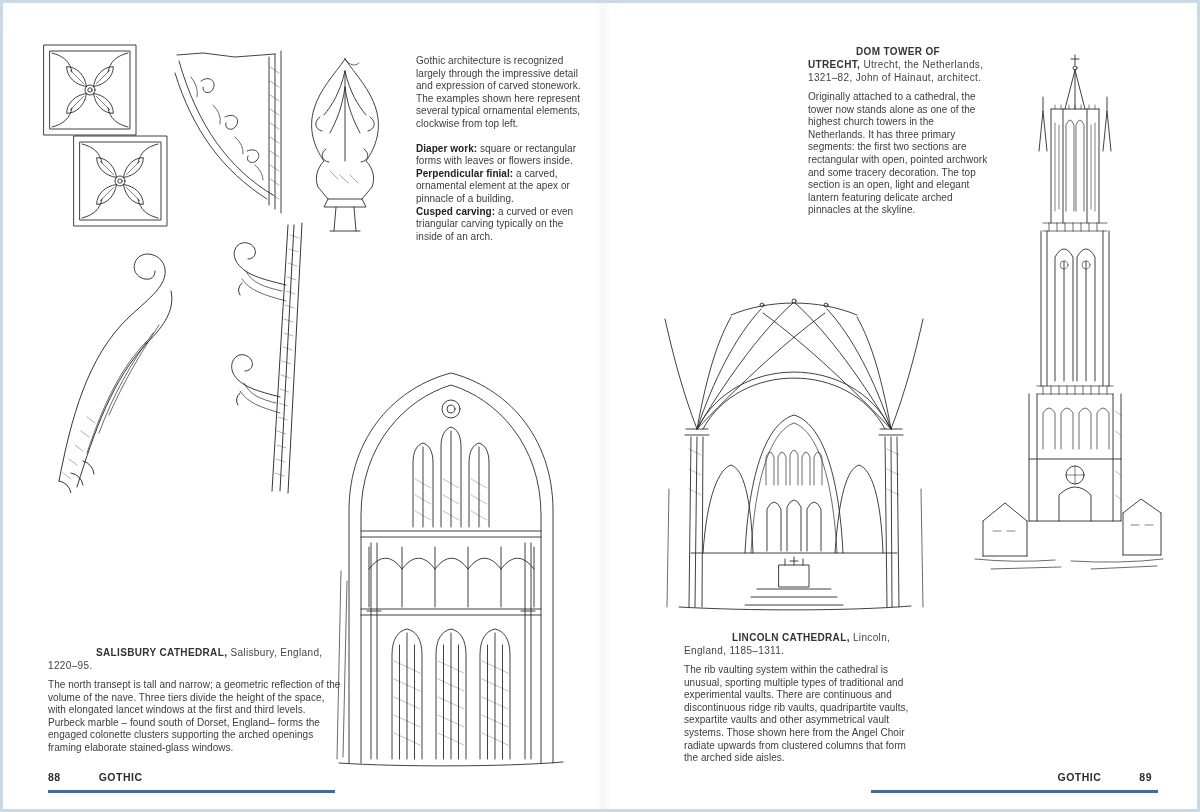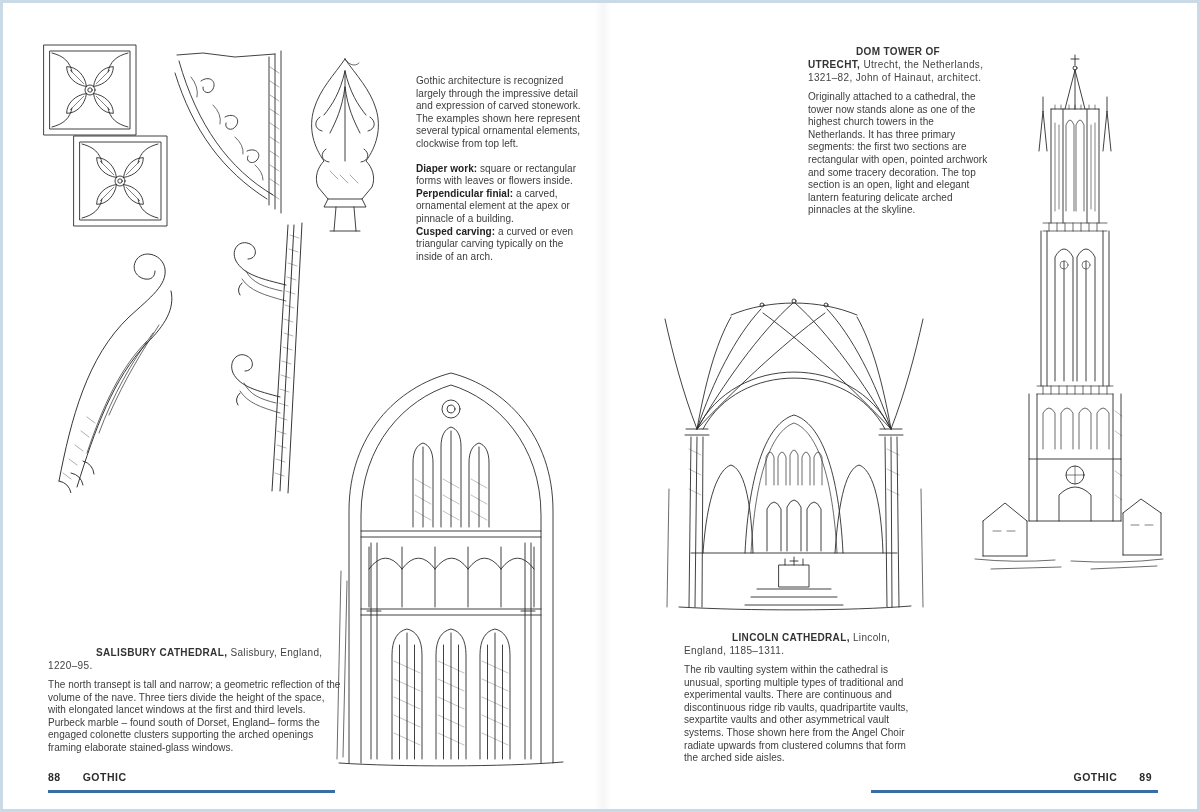--- a/index.html
+++ b/index.html
@@ -15,24 +15,24 @@
     position:absolute; left:3px; top:3px; right:3px; bottom:3px;
     background:#ffffff;
   }
   .gutter {
     position:absolute; left:592px; top:0; width:16px; height:100%;
     background:linear-gradient(90deg, rgba(0,0,0,0), rgba(0,0,0,0.035), rgba(0,0,0,0));
   }
   .abs { position:absolute; }
   .smalltext { font-size:10px; line-height:12.6px; color:#3c3c3c; letter-spacing:0.05px; }
   .smalltext strong { color:#222; }
-  .para { margin-bottom:12px;margin-top:20px; }
+  .para { margin-bottom:12px; }
   .cap-title { font-size:10px; line-height:13px; color:#444; margin-bottom:7px; letter-spacing:0.35px; }
   .cap-title strong { font-weight:bold; color:#333;padding-left:48px; }
-  .footer { font-size:10.5px; font-weight:bold; color:#2b2b2b; letter-spacing:0.5px; display:flex; gap:22px; }
+  .footer { font-size:10.5px; font-weight:bold; color:#2b2b2b; letter-spacing:0.5px; display:flex; gap:38px; }
   .rule { height:2.5px; }
   svg { display:block; }
   svg path, svg rect, svg circle, svg line { vector-effect:non-scaling-stroke; }
 </style>
 </head>
 <body>
 
 <div class="page">
   <div class="gutter"></div>
 

